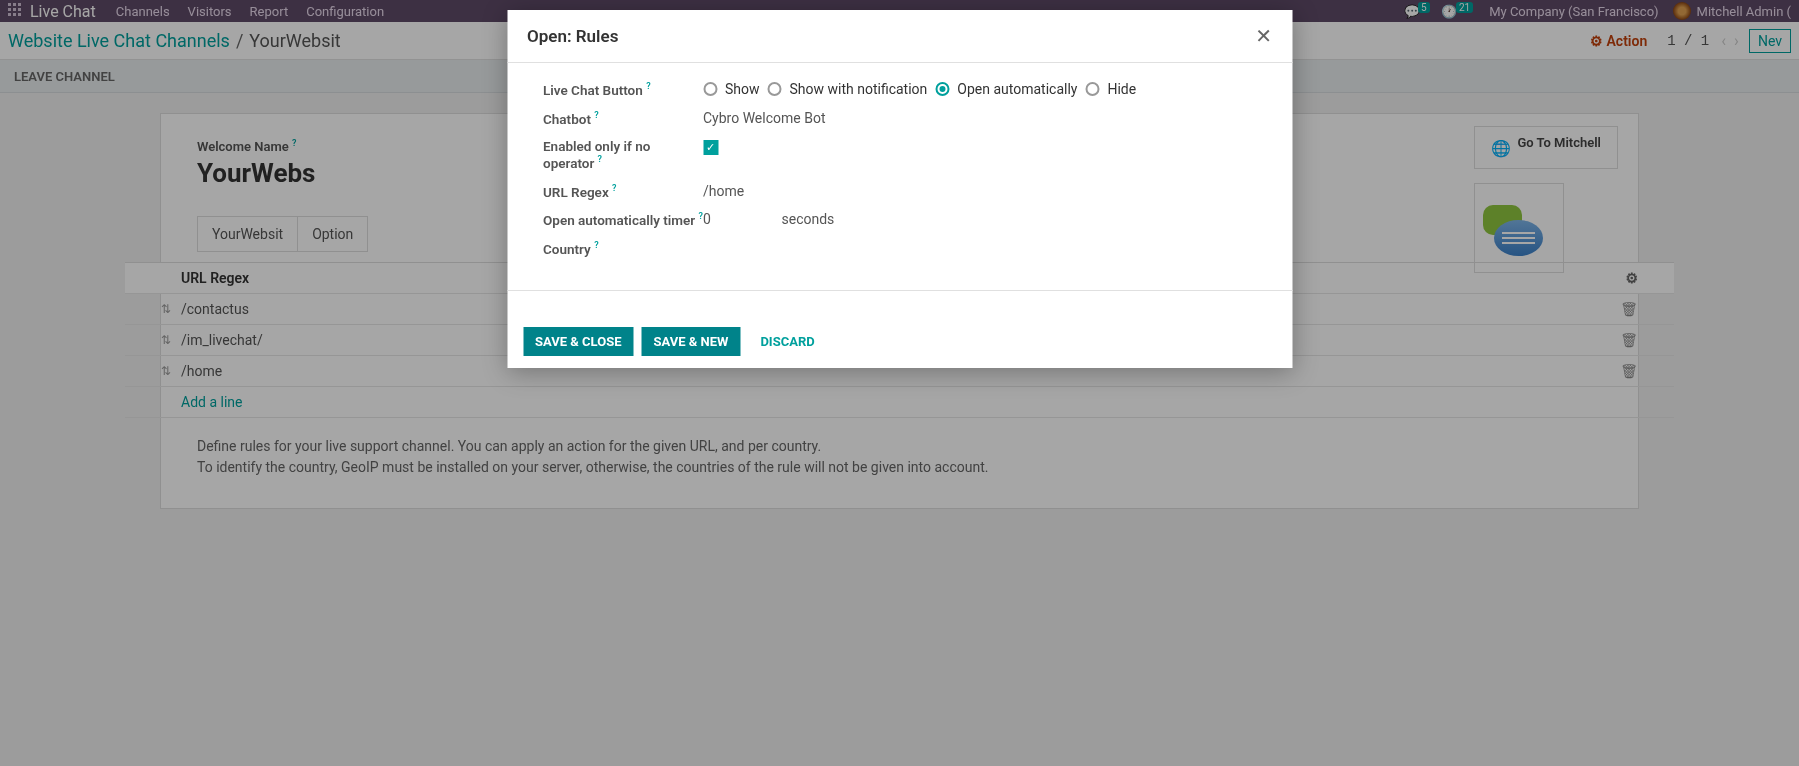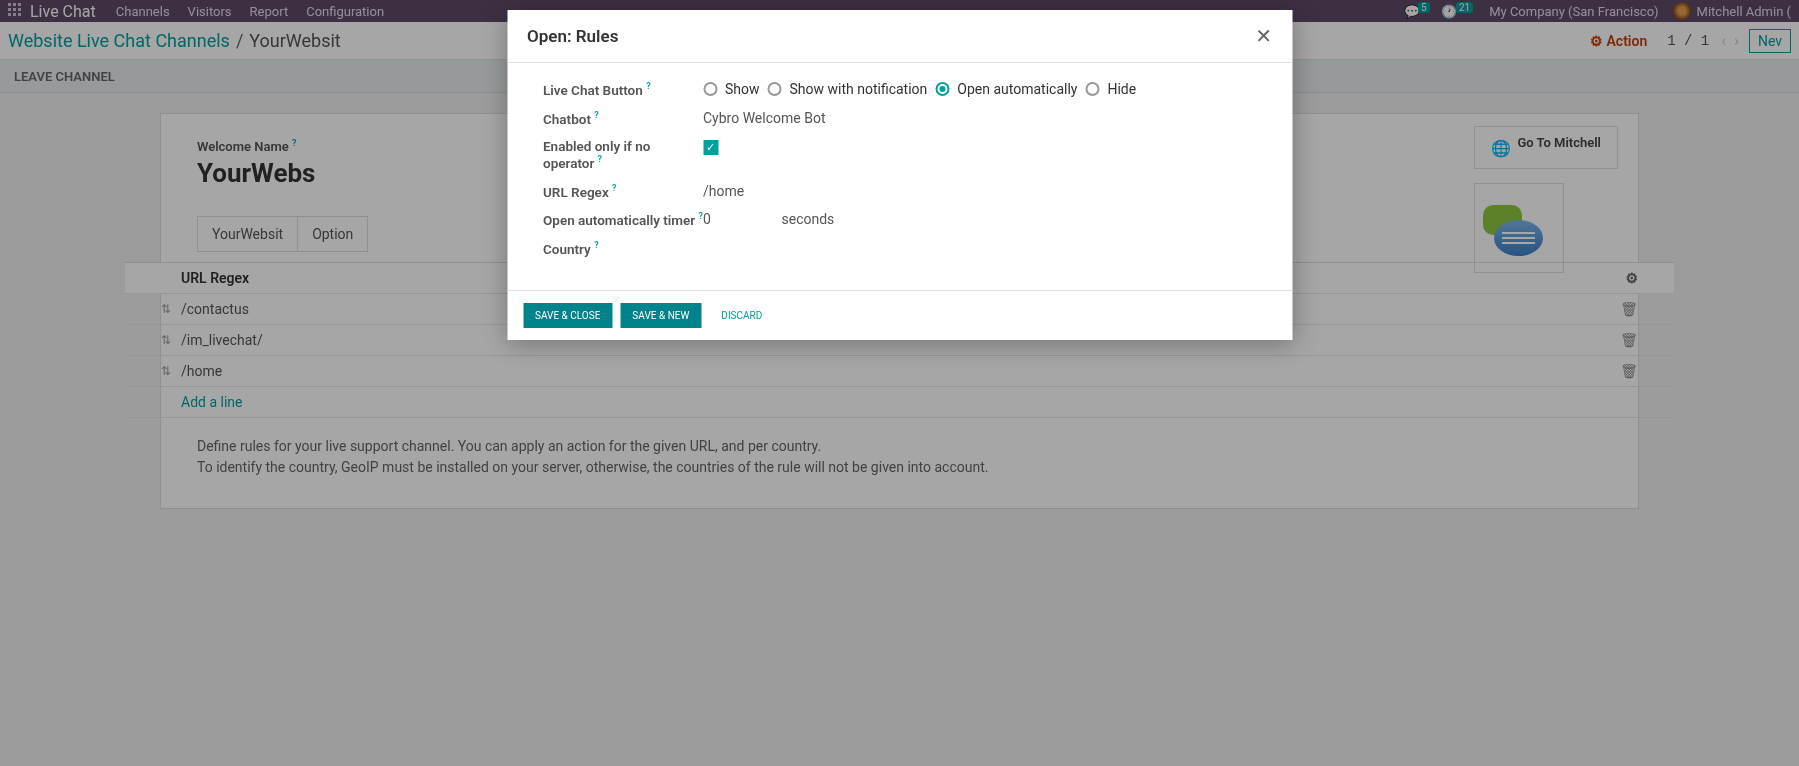--- a/index.html
+++ b/index.html
@@ -397,24 +397,25 @@
     }
     .modal-footer {
       border-top: 1px solid #e0e0e0;
       padding: 12px 16px;
       display: flex;
       gap: 8px;
       align-items: center;
     }
     .btn {
       padding: 7px 12px;
-      font-size: 10px;
-      font-weight: 400;
+      font-size: 13px;
+      font-weight: 700;
       cursor: pointer;
       border: none;
+      margin-top: 24px;
     }
     .btn-primary {
       background: #00838a;
       color: #fff;
     }
     .btn-link {
       background: transparent;
       color: #00a09d;
     }
   </style>

